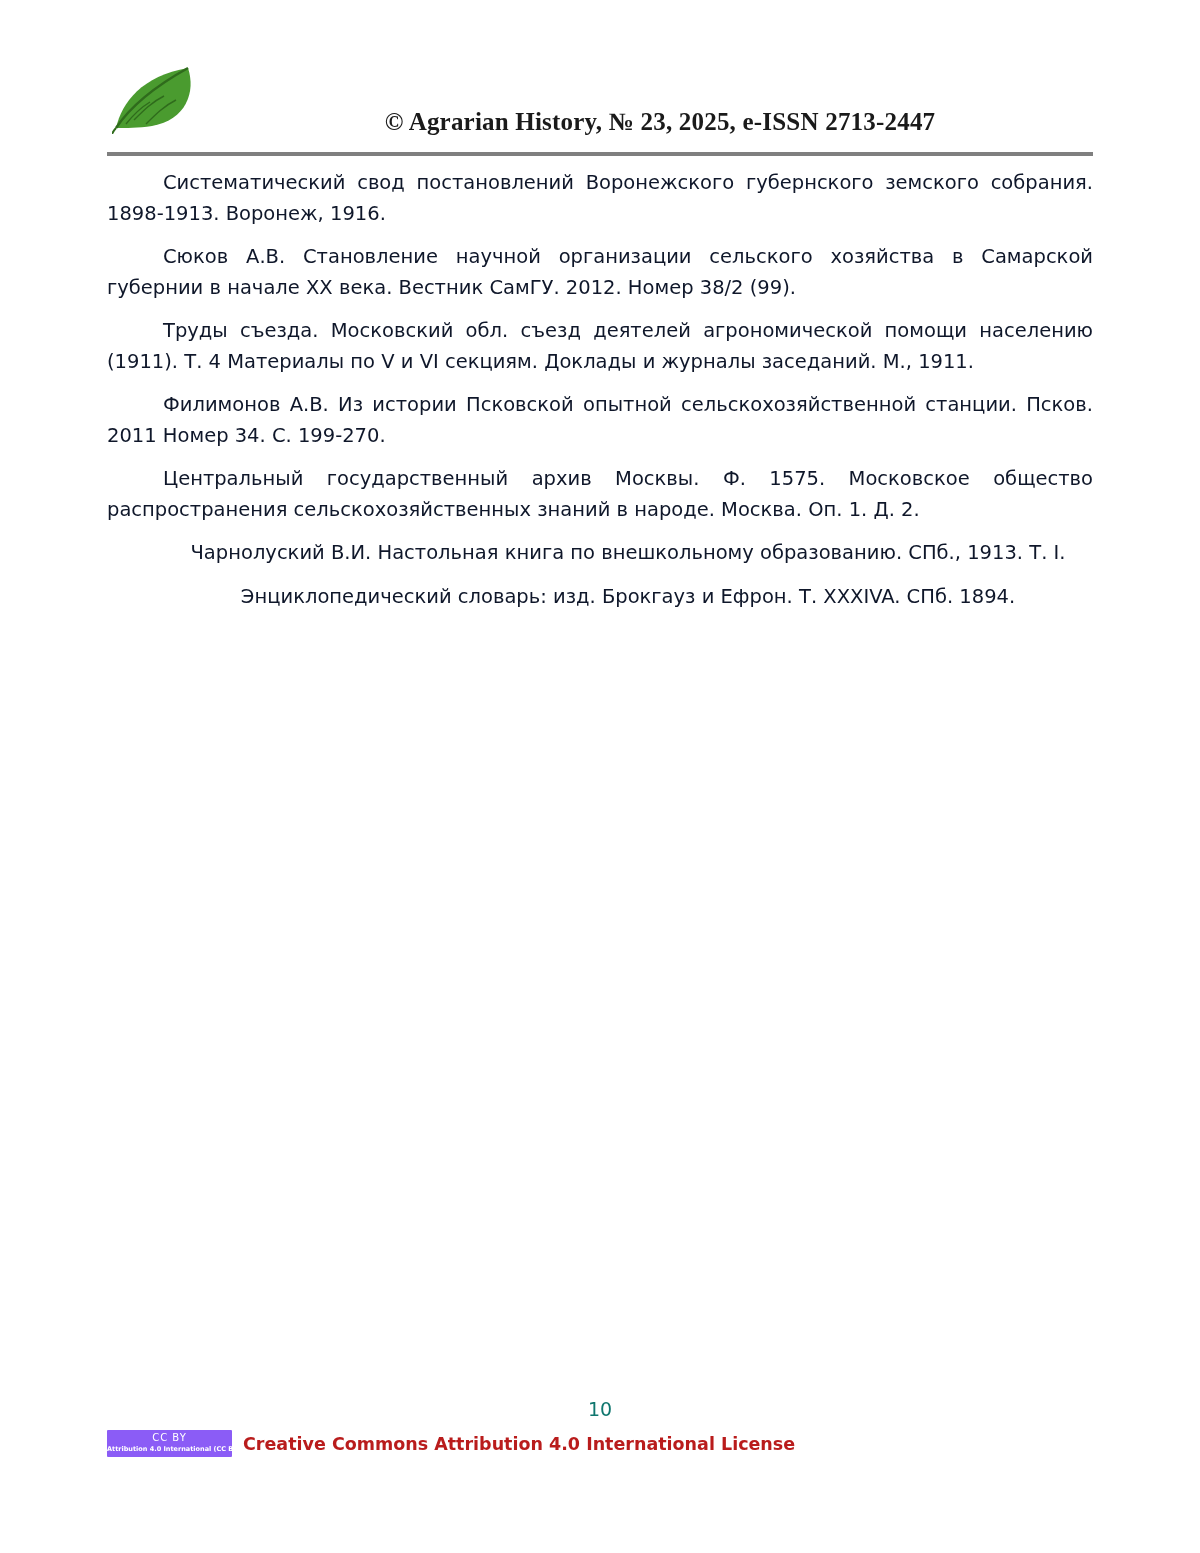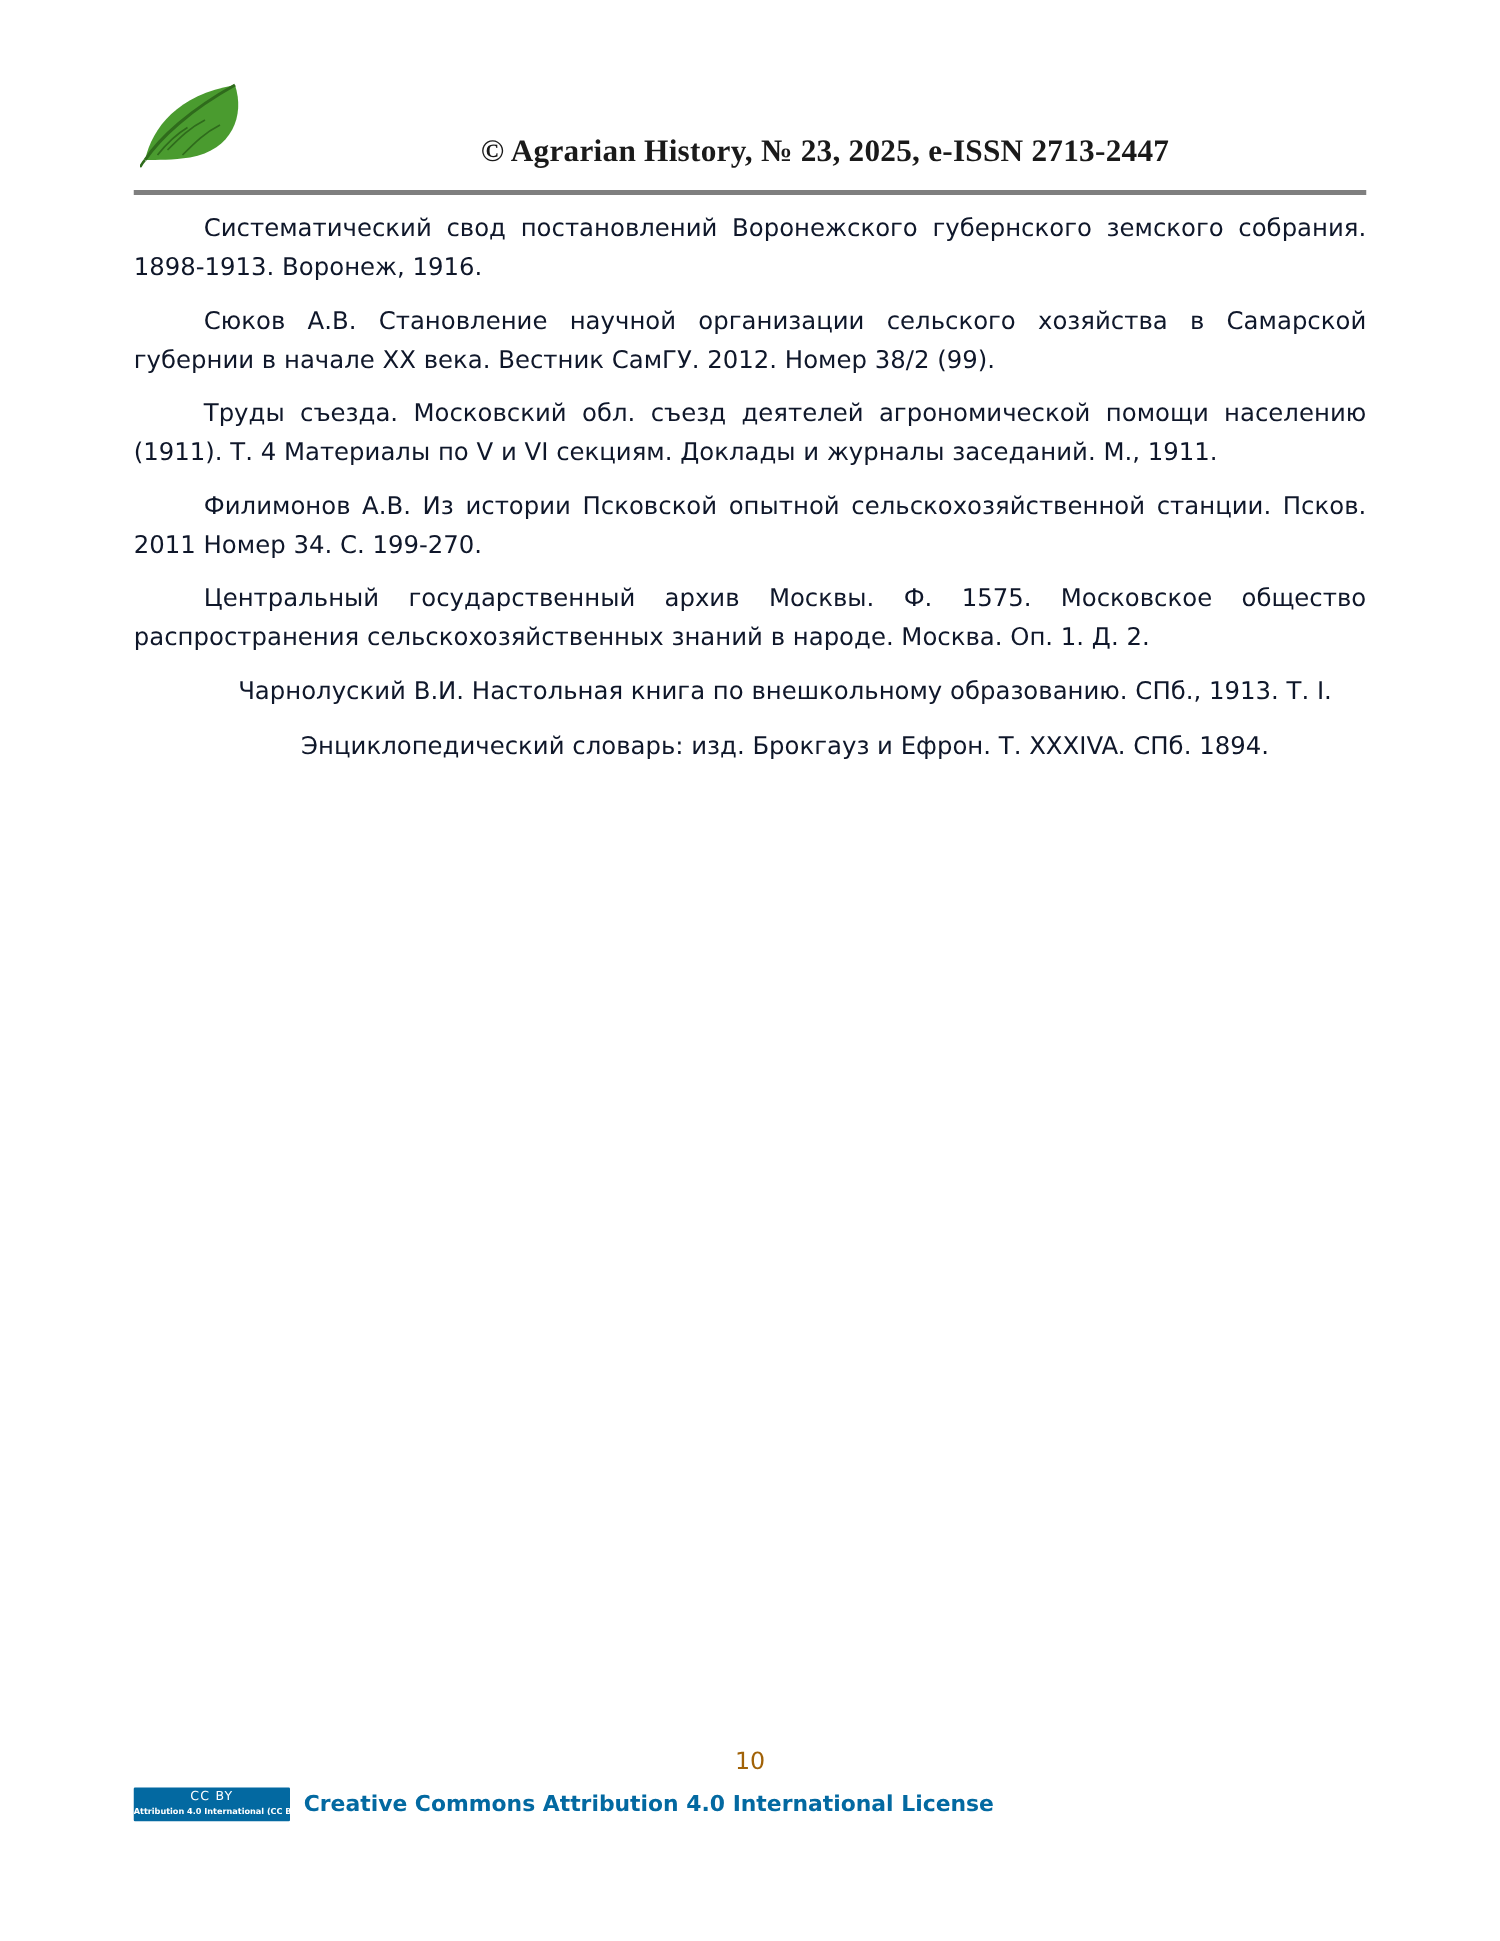--- a/index.html
+++ b/index.html
@@ -75,29 +75,29 @@
 
   
   .page-number {
     position: absolute;
     left: 0;
     top: 1398px;
     width: 1200px;
     text-align: center;
     font-family: "DejaVu Sans", sans-serif;
     font-size: 19px;
-    color: #a16207;
+    color: #0f766e;
   }
   .cc-badge {
     position: absolute;
     left: 107px;
     top: 1430px;
     width: 125px;
     height: 27px;
-    background: #0369a1;
+    background: #8b5cf6;
     color: #ffffff;
     border-radius: 1px;
     overflow: hidden;
   }
   .cc-badge .cc-icons {
     position: absolute;
     left: 50%;
     top: 3px;
     transform: translateX(-50%);
     font-size: 10px;
@@ -116,21 +116,21 @@
     font-weight: bold;
     white-space: nowrap;
   }
   .license-text {
     position: absolute;
     left: 243px;
     top: 1434px;
     font-family: "DejaVu Sans", sans-serif;
     font-size: 17.5px;
     font-weight: bold;
-    color: #0369a1;
+    color: #b91c1c;
     white-space: nowrap;
     text-align: center;
   }
 </style>
 </head>
 <body>
 
 <div class="page-header">
 
   <div class="leaf-logo">

